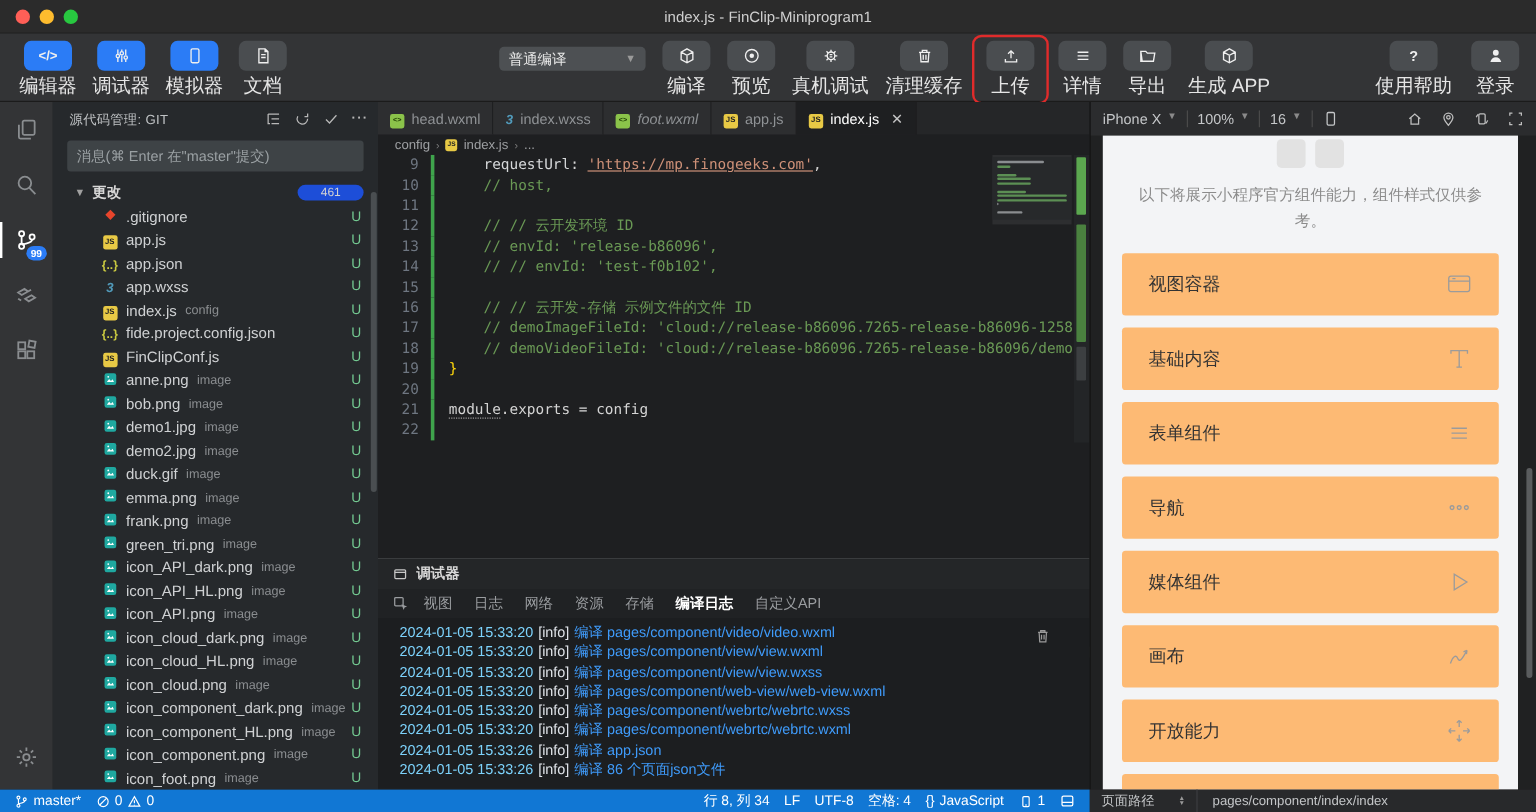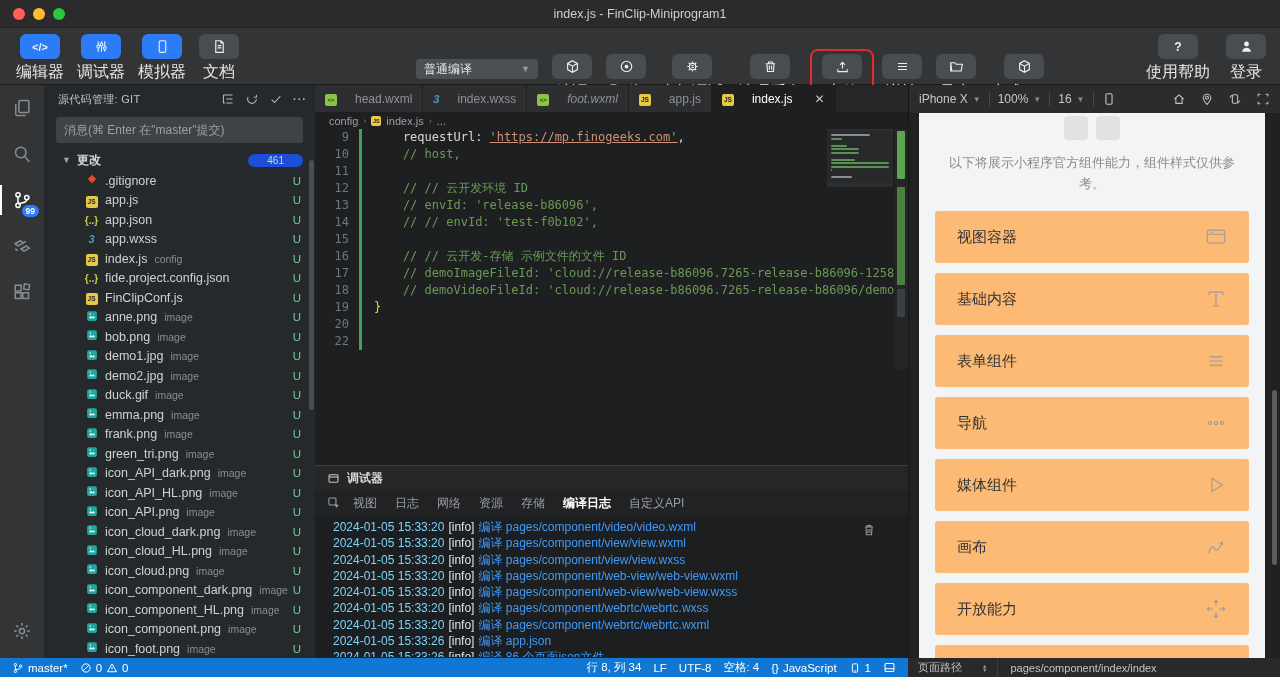--- a/index.html
+++ b/index.html
@@ -15,21 +15,21 @@
   .light.r { background:#ff5f57; } .light.y { background:#febc2e; } .light.g { background:#28c840; }
   #win-title { position:absolute; left:0; right:0; top:0; height:28px; line-height:28px; text-align:center; color:#cfcfcf; font-size:12.5px; }
 
   
   #toolbar { position:absolute; left:0; top:28px; width:1280px; height:57px; background:#333436; border-bottom:1px solid #1b1b1b; }
   .tbtn { display:flex; flex-direction:column; align-items:center; gap:3px; cursor:default; }
   .tbox { width:40px; height:25px; border-radius:6px; background:#4a4d50; display:flex; align-items:center; justify-content:center; color:#efefef; }
   .tbtn.blue .tbox { background:#2b7cf6; }
   .tlabel { font-size:16px; color:#e6e6e6; white-space:nowrap;text-align:right; }
   #tb-left { position:absolute; left:16px; top:6px; display:flex; gap:13px; }
-  #tb-mid { position:absolute; left:416px; top:6px; display:flex; align-items:flex-start;margin-top:20px; }
+  #tb-mid { position:absolute; left:416px; top:6px; display:flex; align-items:flex-start; }
   .compile-select { width:122px; height:20px; margin-top:5px; background:#4d5053; border-radius:4px; color:#e8e8e8; display:flex; align-items:center; padding:0 8px; font-size:12px; }
   .compile-select .caret { margin-left:auto; color:#9a9a9a; font-size:9px; }
   #tb-actions { display:flex; margin-left:10px; gap:6px; }
   #tb-actions .tbtn { padding:0 4px; }
   .redbox { outline:2px solid #e02b2b; outline-offset:0px; border-radius:6px; padding:3px 6px 2px; margin:-3px 0 0 0; }
   #tb-right { position:absolute; right:14px; top:6px; display:flex; gap:16px; }
   .glyphbox { font-size:12px; font-weight:bold; }
 
   
   #activitybar { position:absolute; left:0; top:85px; width:44px; height:573px; background:#333436; }
@@ -54,21 +54,21 @@
   .scm-row .ust { margin-left:auto; color:#73c991; font-size:11.5px; }
   .js-badge { display:inline-block; width:12px; height:12px; background:#e8c945; color:#222; font-size:6.5px; font-weight:bold; text-align:center; line-height:12px; border-radius:2px; }
   .json-badge { color:#cbcb41; font-weight:bold; font-size:10px; }
   .wxss-badge { color:#519aba; font-weight:bold; font-size:11px; font-style:italic; }
   .wxml-badge { display:inline-block; width:12px; height:12px; background:#8bc34a; color:#1d3b00; font-size:6px; font-weight:bold; text-align:center; line-height:12px; border-radius:2px; }
   #scm-scroll { position:absolute; right:1px; top:75px; width:5px; height:250px; background:#4a4e51; border-radius:3px; }
 
   
   #editor { position:absolute; left:315px; top:85px; width:593px; height:573px; background:#1e1f21; }
   #tabs { height:27px; background:#252628; display:flex; }
-  .tab { height:27px; display:flex; align-items:center; gap:18px; padding:0 10px; background:#2d2e30; border-right:1px solid #1e1f21; color:#8f9295; font-size:12px; white-space:nowrap; }
+  .tab { height:27px; display:flex; align-items:center; gap:6px; padding:0 10px; background:#2d2e30; border-right:1px solid #1e1f21; color:#8f9295; font-size:12px; white-space:nowrap; }
   .tab.active { background:#1e1f21; color:#ffffff; }
   .tab.italic .tname { font-style:italic; }
   .tab .close { color:#c5c5c5; font-size:12px; margin-left:4px; }
   #breadcrumb { height:17px; display:flex; align-items:center; gap:5px; padding:0 14px; color:#9d9fa2; font-size:11px; }
   #breadcrumb .sep { color:#7a7a7a; font-size:9px; }
   #code { position:relative; height:240px; overflow:hidden; font-family:"DejaVu Sans Mono","Liberation Mono",monospace; font-size:12px; }
   .cl { height:17px; line-height:17px; display:flex; white-space:pre; }
   .cl .num { width:34px; text-align:right; color:#6e7681; flex:0 0 34px; }
   .cl .chg { width:3px; margin-left:10px; flex:0 0 3px; background:#3fa44c; }
   .cl .txt { padding-left:12px; }
@@ -91,21 +91,21 @@
   #dbg-tabs { height:24px; display:flex; align-items:center; gap:18px; padding:0 12px; color:#9a9da0; font-size:12px; }
   #dbg-tabs .dtab.active { color:#ffffff; font-weight:bold; }
   #dbg-logs { position:relative; height:142px; overflow:hidden; padding:4px 0 0 18px; background:#1c1e20; }
   .log { height:16.3px; line-height:16.3px; font-size:12px; white-space:nowrap; }
   .log .t { color:#7dd3fc; } .log .lv { color:#dfe3e8; margin:0 4px; } .log .m { color:#3f9bfa; }
   #log-trash { position:absolute; right:32px; top:8px; color:#9a9a9a; }
 
   
   #simpanel { position:absolute; left:908px; top:85px; width:372px; height:573px; background:#202122; border-left:1px solid #151515; }
   #sim-bar { height:28px; display:flex; align-items:center; gap:8px; padding:0 10px; color:#c5c7c9; font-size:12px; background:#2b2c2e; }
-  .sim-sel { display:flex; align-items:center; gap:5px; }
+  .sim-sel { display:flex; align-items:flex-start; gap:5px; }
   .sim-sel .caret { color:#8a8a8a; font-size:8px; }
   .sim-div { width:1px; height:14px; background:#4a4a4a; }
   #sim-bar .bar-icons { margin-left:auto; display:flex; gap:14px; color:#c0c0c0; }
   #screen { position:absolute; left:10px; top:28px; width:346px; height:545px; background:#f3f4f6; overflow:hidden; }
   #sq-row { display:flex; gap:8px; justify-content:center; margin-top:3px; }
   .sq { width:24px; height:24px; border-radius:4px; background:#e2e2e2; }
   #notice { margin:12px auto 0; width:300px; text-align:center; color:#8c8c8c; font-size:13px; line-height:21px; }
   .card { margin:0 16px 10px; height:52px; background:#fdba74; border-radius:3px; display:flex; align-items:center; padding:0 22px; }
   .card .clabel { font-size:15px; color:#333; }
   .card .cicon { margin-left:auto; color:#9b9b9b; }
@@ -652,20 +652,24 @@
    </div>
         <div class="cl">
      <span class="num">19</span><span class="chg"></span>
      <span class="txt"><span class="tk-br">}</span></span>
    </div>
         <div class="cl">
      <span class="num">20</span><span class="chg"></span>
      <span class="txt"></span>
    </div>
         <div class="cl">
+     <span class="num">21</span><span class="chg"></span>
+     <span class="txt"><span class="tk-mod">module</span><span class="tk-pl">.exports = config</span></span>
+   </div>
+        <div class="cl">
      <span class="num">22</span><span class="chg"></span>
      <span class="txt"></span>
    </div>
       </div>
     <div id="mm-slider"></div>
     <div id="minimap">
         <div class="ml" style="background:#8a8d90;width:38.7px"></div>
         <div class="ml" style="background:#5c8f54;width:10.8px"></div>
         <div class="ml"></div>
         <div class="ml" style="background:#5c8f54;width:16.2px"></div>
@@ -722,23 +726,20 @@
      <span class="t">2024-01-05 15:33:20</span><span class="lv">[info]</span><span class="m">编译 pages/component/video/video.wxml</span>
    </div>
         <div class="log">
      <span class="t">2024-01-05 15:33:20</span><span class="lv">[info]</span><span class="m">编译 pages/component/view/view.wxml</span>
    </div>
         <div class="log">
      <span class="t">2024-01-05 15:33:20</span><span class="lv">[info]</span><span class="m">编译 pages/component/view/view.wxss</span>
    </div>
         <div class="log">
      <span class="t">2024-01-05 15:33:20</span><span class="lv">[info]</span><span class="m">编译 pages/component/web-view/web-view.wxml</span>
-   </div>
-        <div class="log">
-     <span class="t">2024-01-05 15:33:20</span><span class="lv">[info]</span><span class="m">编译 pages/component/web-view/web-view.wxss</span>
    </div>
         <div class="log">
      <span class="t">2024-01-05 15:33:20</span><span class="lv">[info]</span><span class="m">编译 pages/component/webrtc/webrtc.wxss</span>
    </div>
         <div class="log">
      <span class="t">2024-01-05 15:33:20</span><span class="lv">[info]</span><span class="m">编译 pages/component/webrtc/webrtc.wxml</span>
    </div>
         <div class="log">
      <span class="t">2024-01-05 15:33:26</span><span class="lv">[info]</span><span class="m">编译 app.json</span>
    </div>

